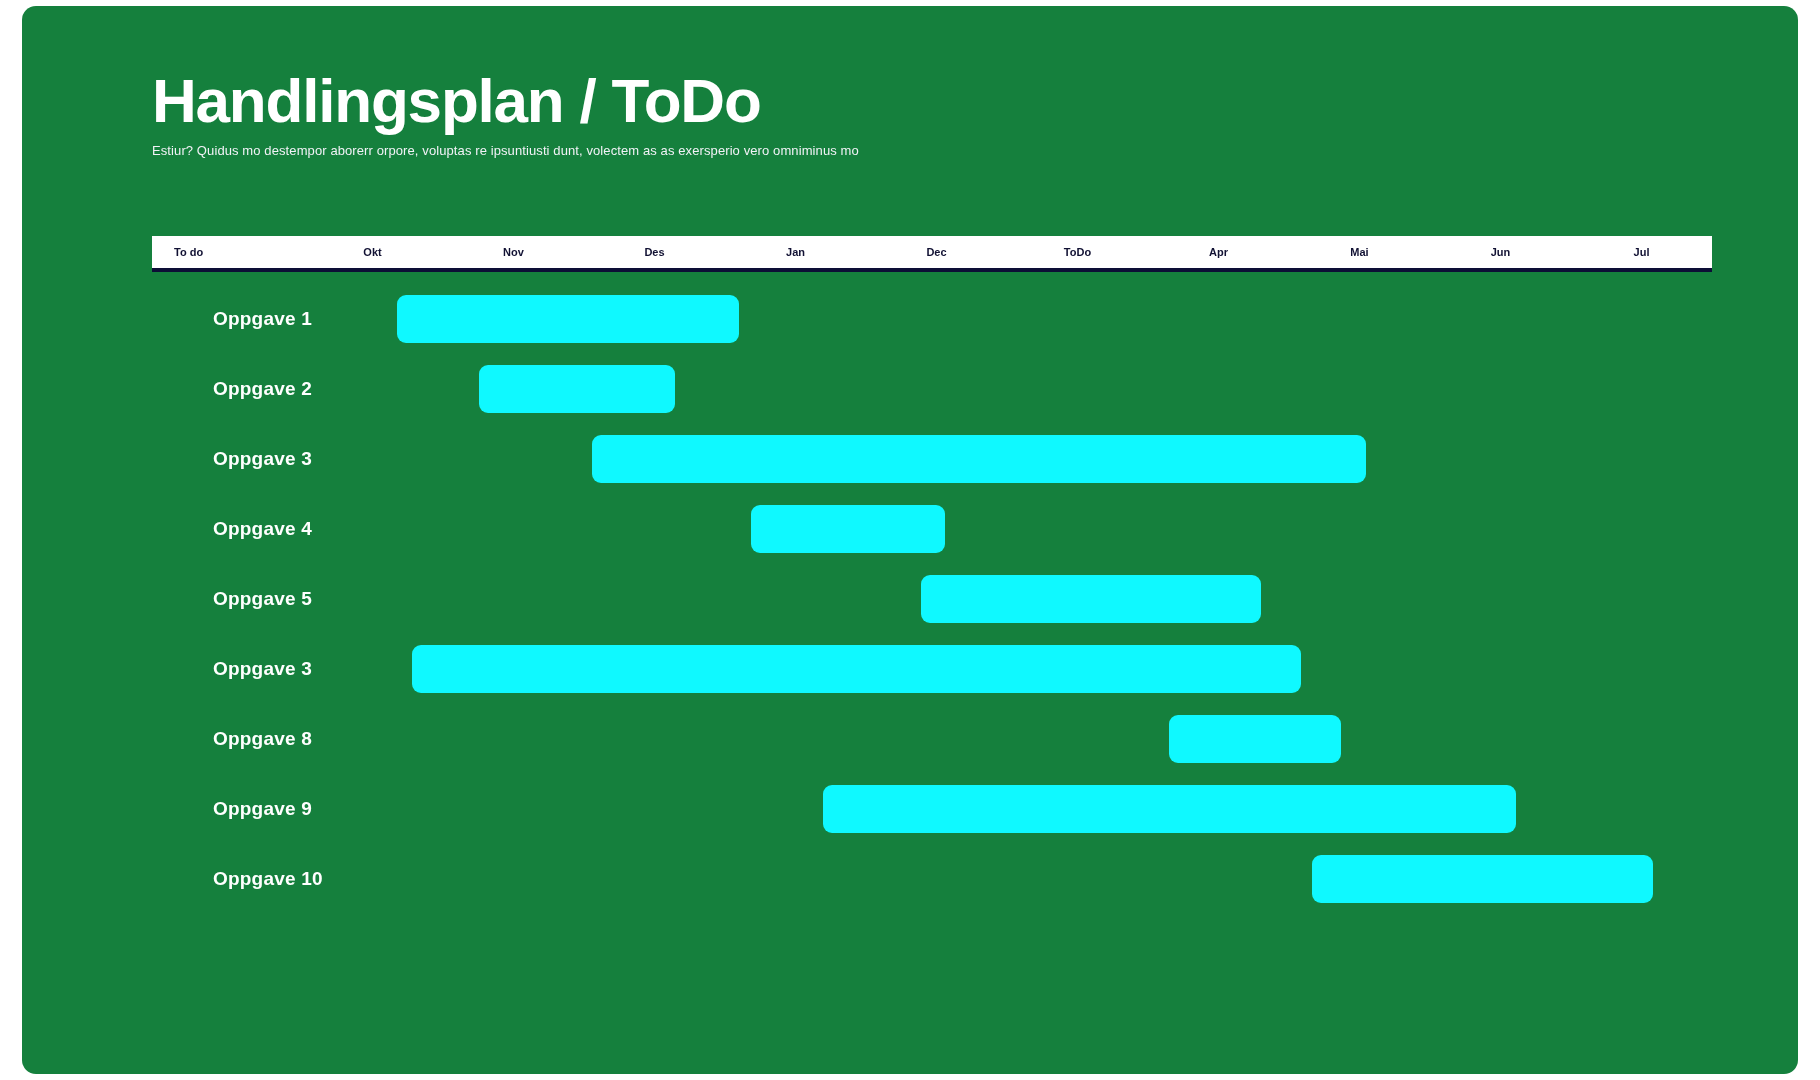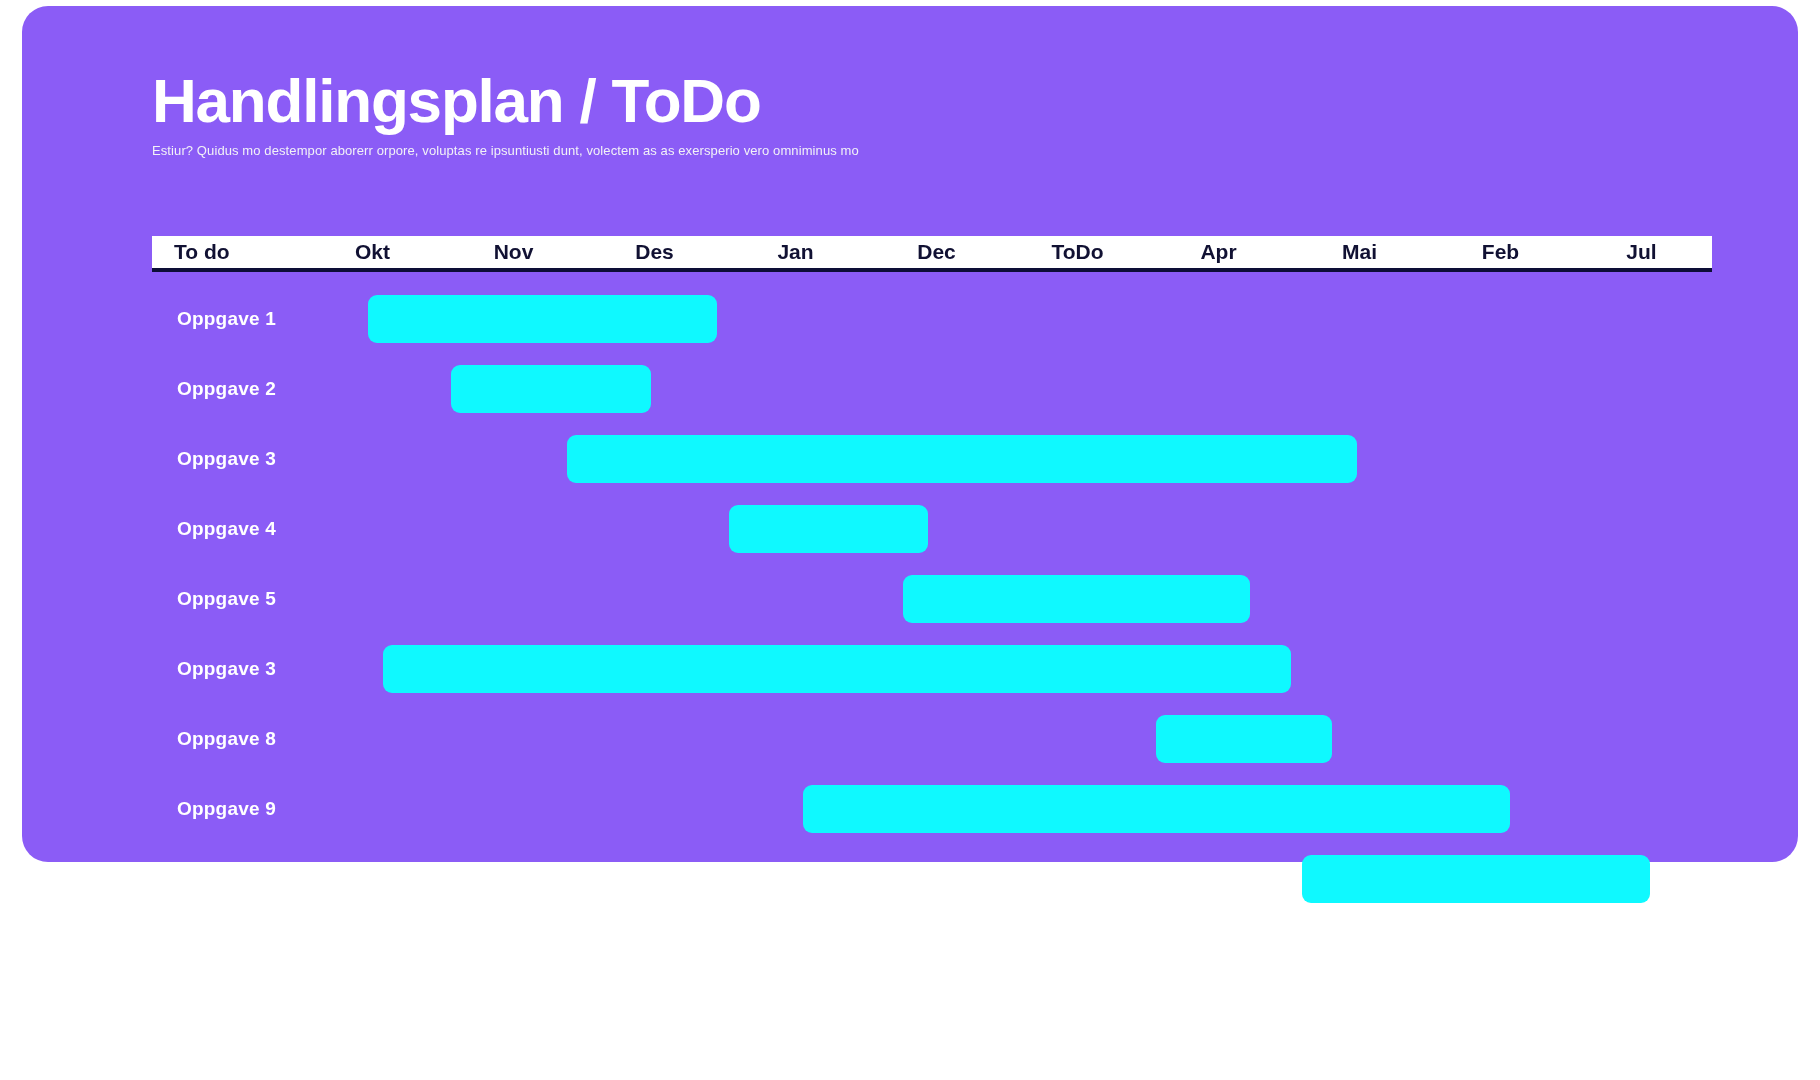--- a/index.html
+++ b/index.html
@@ -7,23 +7,23 @@
   html, body {
     width:1820px; height:1080px;
     background:#ffffff;
     font-family:"Liberation Sans", sans-serif;
     overflow:hidden;
   }
 
   #gantt-card {
     position:absolute;
     left:22px; top:6px;
-    width:1776px; height:856px;
-    background:#8b5cf6;
-    border-radius:26px;
+    width:1776px; height:1068px;
+    background:#15803d;
+    border-radius:14px;
   }
 
   
   #header-block { position:absolute; left:130px; top:62px; width:1600px; }
 
   #page-title {
     font-size:62px;
     font-weight:700;
     color:#ffffff;
     letter-spacing:-1.2px;
@@ -45,41 +45,42 @@
     position:absolute;
     left:130px; top:230px;
     width:1560px; height:36px;
     background:#ffffff;
     border-bottom:4px solid #0d0e36;
     display:flex;
     align-items:center;
   }
 
   .col-head {
-    font-size:21px;
+    font-size:11px;
     font-weight:700;
     color:#111133;
     text-align:center;
     white-space:nowrap;
   }
 
   #col-head-todo {
     width:150px;
     text-align:left;
     padding-left:22px;
   }
 
   .month-head { flex:1 1 0; }
 
   
   #rows-area { position:absolute; left:0; top:278px; width:100%; }
 
   .gantt-row {
     position:relative;
     height:70px;
+    margin-left:36px;
   }
 
   .row-label {
     position:absolute;
     left:155px;
     top:50%;
     transform:translateY(-50%);
     font-size:19px;
     font-weight:700;
     color:#ffffff;
@@ -115,21 +116,21 @@
   <div id="timeline-header">
     <div class="col-head" id="col-head-todo">To do</div>
     <div class="col-head month-head">Okt</div>
     <div class="col-head month-head">Nov</div>
     <div class="col-head month-head">Des</div>
     <div class="col-head month-head">Jan</div>
     <div class="col-head month-head">Dec</div>
     <div class="col-head month-head">ToDo</div>
     <div class="col-head month-head">Apr</div>
     <div class="col-head month-head">Mai</div>
-    <div class="col-head month-head">Feb</div>
+    <div class="col-head month-head">Jun</div>
     <div class="col-head month-head">Jul</div>
   </div>
 
   <div id="rows-area">
       <div class="gantt-row">
         <div class="row-label">Oppgave 1</div>
         <div class="bar-track">
           <div class="bar" style="left: 19.5029%; width: 19.62%; background: rgb(15, 249, 255);"></div>
         </div>
       </div>

